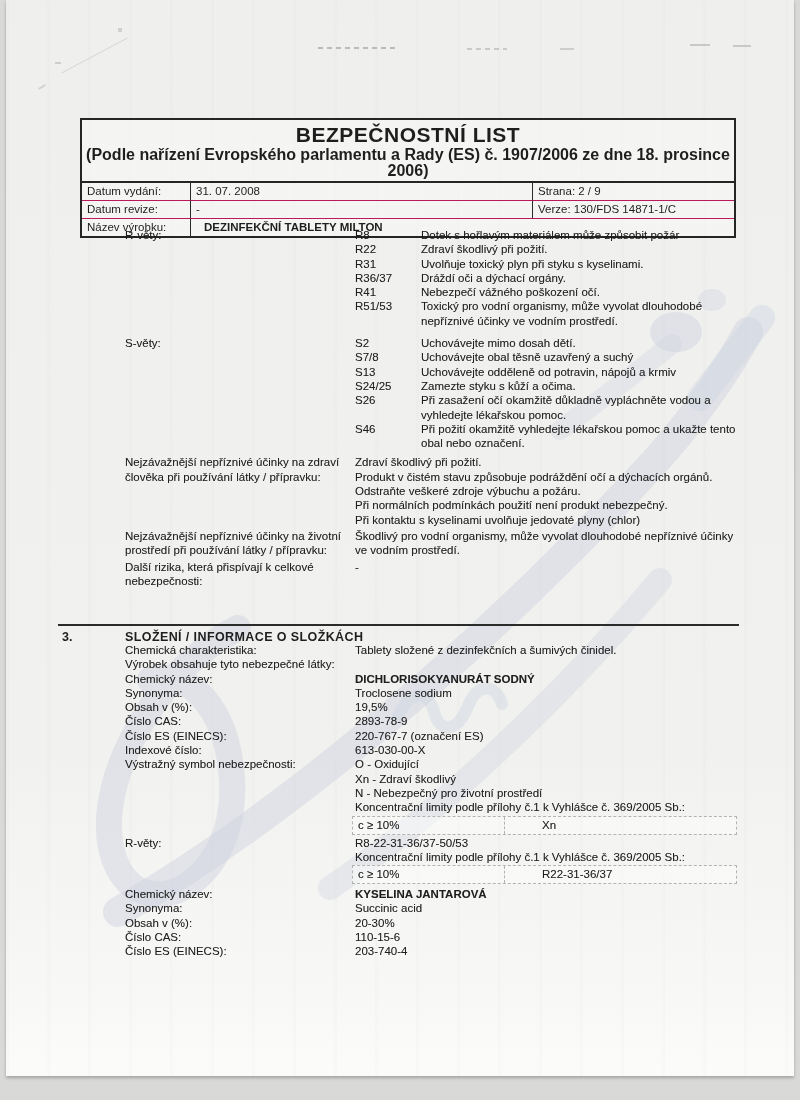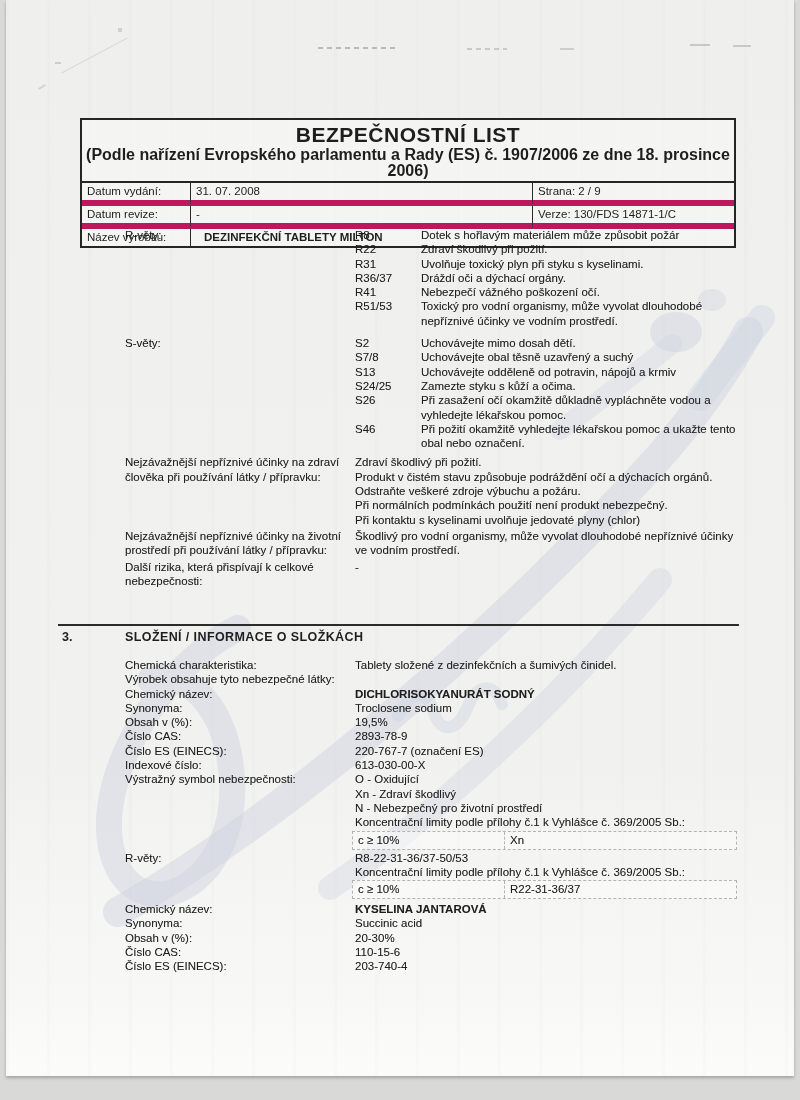--- a/index.html
+++ b/index.html
@@ -30,52 +30,53 @@
 
   
   .hdrbox{
     position:absolute;left:80px;top:118px;width:652px;
     border:2px solid #252525;background:rgba(250,250,248,.5);
   }
   .hdr-title{font-size:21px;font-weight:bold;text-align:center;letter-spacing:.5px;padding:3px 0 0 0;line-height:24px;}
   .hdr-sub{font-size:16px;font-weight:bold;text-align:center;line-height:16px;padding-bottom:2px;border-bottom:2px solid #252525;}
   .hdr-grid{display:grid;grid-template-columns:108px 342px 1fr;}
   .hdr-grid > div{
-    font-size:11.5px;line-height:13px;padding:2px 5px;border-bottom:6px solid #be185d;
+    font-size:11.5px;line-height:13px;padding:2px 5px;border-bottom:1px solid #be185d;
     white-space:nowrap;overflow:hidden;
   }
   .hdr-grid > div.c2{border-left:1px solid #2a2a2a;}
   .hdr-grid > div.c3{border-left:1px solid #2a2a2a;}
   .hdr-grid > div.last{border-bottom:none;}
   .hdr-grid > div.span2{grid-column:2 / 4;padding-left:13px;}
   .b{font-weight:bold;}
   .i{}
 
   
   .sec2{position:absolute;left:125px;top:228px;width:612px;}
-  .sec3fields{position:absolute;left:125px;top:658px;width:612px;}
+  .sec3fields{position:absolute;left:125px;top:643px;width:612px;}
   .twocol{display:grid;grid-template-columns:230px 1fr;}
   .lbl{padding-right:8px;}
   .codeitem{display:flex;}
   .code{flex:0 0 66px;}
   .ctext{flex:1;}
   .mt8{margin-top:8px;}
   .mt5{margin-top:5px;}
   .mt2{margin-top:2px;}
   .nowrap{white-space:nowrap;}
 
   .rule{position:absolute;left:58px;top:624px;width:681px;height:2px;background:#2b2b2b;}
   .sec3head{position:absolute;left:62px;top:630px;width:680px;display:flex;}
   .sec3head .num{flex:0 0 63px;font-weight:bold;font-size:12.5px;}
   .sec3head .ttl{font-weight:bold;font-size:12.5px;letter-spacing:.4px;}
 
   .minitable{
     display:grid;grid-template-columns:152px 1fr;
     border:1px dashed #b3b3af;background:rgba(252,252,250,.55);
     margin:1px 0 1px -3px;
+    gap:32px;
   }
   .minitable > div{padding:1px 5px;line-height:15px;}
   .minitable > div:first-child{border-right:1px dashed #b3b3af;}
 </style>
 </head>
 <body>
 
 <div class="paper"></div>
 
 <svg class="layer wm" viewBox="0 0 800 1100">

